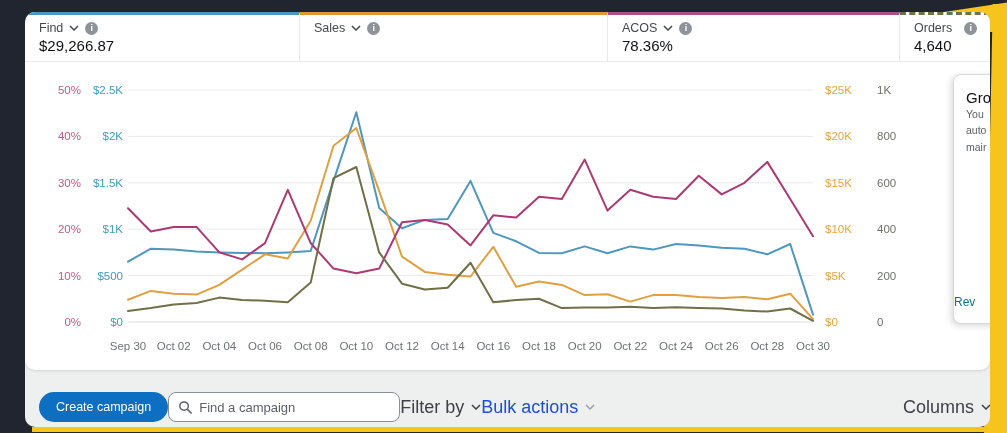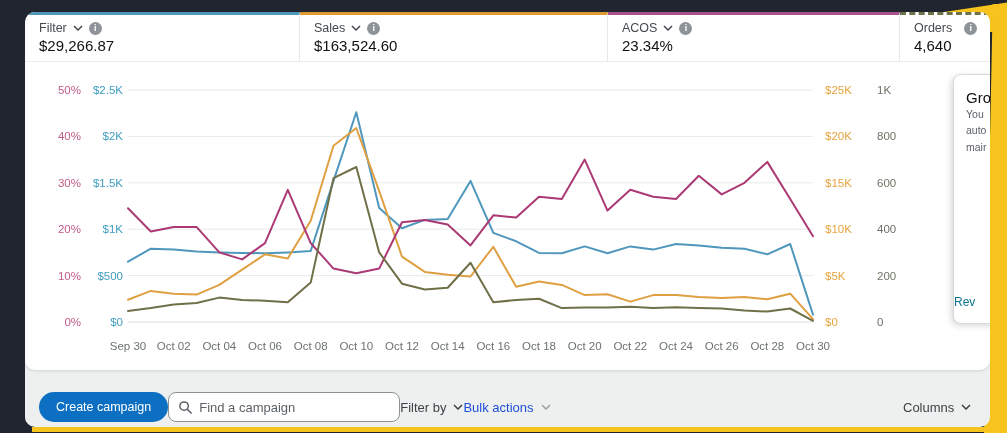--- a/index.html
+++ b/index.html
@@ -56,68 +56,67 @@
   .btn-primary { height:30px; padding:0 17px; border:none; border-radius:15px;
     background:#0d6fc2; color:#fff; font-size:12.5px; font-family:inherit; cursor:pointer;
     white-space:nowrap; }
   .search { position:relative; width:232px; height:30px; background:#fff;
     border:1px solid #8a9096; border-radius:8px;text-decoration:underline; }
   .search input { position:absolute; left:30px; top:0; width:195px; height:28px;
     border:none; outline:none; font-size:13px; font-family:inherit; color:#16191f; background:transparent; }
   .search input::placeholder { color:#5c6166; }
   .mag { position:absolute; left:9px; top:7px; width:15px; height:15px; stroke:#5c6166;
     fill:none; stroke-width:1.6; }
-  .tb-item { display:flex; align-items:center; gap:7px; font-size:13px; cursor:pointer; white-space:nowrap; }
+  .tb-item { display:flex; align-items:center; gap:7px; font-size:18px; cursor:pointer; white-space:nowrap; }
   .tb-item.dark { color:#3e4247; }
   .tb-item.dark .chev { stroke:#3e4247; }
   .tb-item.muted { color:#1d4ed8; }
   .tb-item.muted .chev { stroke:#9ba1a6; }
   .tb-right { position:absolute; left:878px; top:0; height:38px; display:flex;
     align-items:center; gap:26px; }
 </style>
 </head>
 <body>
 
 <div class="yellow-wedge"></div>
 <div class="yellow-strip"></div>
 <div class="yellow-bottom"></div>
 
 <div class="page">
 
   <div class="card">
     <div class="metrics-row" id="metrics-row">
         <div class="metric" style="border-top: 3px solid rgb(78, 151, 186);">
           <div class="m-head">
-            <span>Filter</span>
+            <span>Find</span>
             <svg class="chev" viewBox="0 0 10 6">
               <path d="M1 1l4 4 4-4"></path>
             </svg>
             <span class="info-dot">i</span>
           </div>
           <div class="m-value">$29,266.87</div>
         </div>
         <div class="metric" style="border-top: 3px solid rgb(221, 154, 51);">
           <div class="m-head">
             <span>Sales</span>
             <svg class="chev" viewBox="0 0 10 6">
               <path d="M1 1l4 4 4-4"></path>
             </svg>
             <span class="info-dot">i</span>
           </div>
-          <div class="m-value">$163,524.60</div>
         </div>
         <div class="metric" style="border-top: 3px solid rgb(169, 81, 141);">
           <div class="m-head">
             <span>ACOS</span>
             <svg class="chev" viewBox="0 0 10 6">
               <path d="M1 1l4 4 4-4"></path>
             </svg>
             <span class="info-dot">i</span>
           </div>
-          <div class="m-value">23.34%</div>
+          <div class="m-value">78.36%</div>
         </div>
         <div class="metric" style="border-top: 3px dashed rgb(110, 114, 72);">
           <div class="m-head">
             <span>Orders</span>
             <svg class="chev" viewBox="0 0 10 6">
               <path d="M1 1l4 4 4-4"></path>
             </svg>
             <span class="info-dot">i</span>
           </div>
           <div class="m-value">4,640</div>

